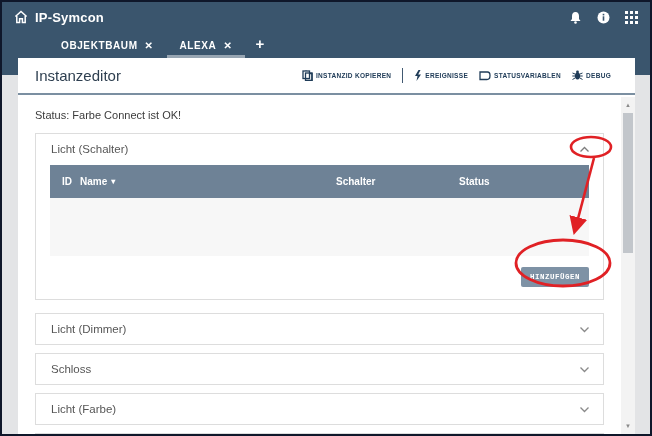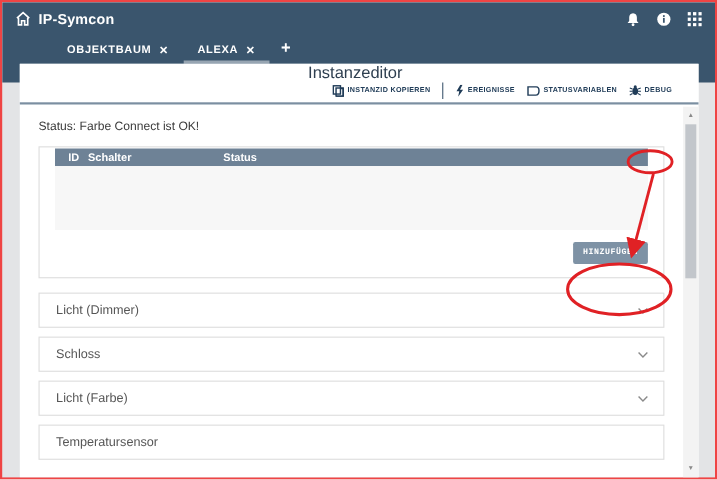--- a/index.html
+++ b/index.html
@@ -1,20 +1,20 @@
 <!DOCTYPE html>
 <html><head>
 <meta charset="utf-8">
 <style>
   * { box-sizing: border-box; margin: 0; padding: 0; }
   html,body { background:#fff; }
   body { font-family:"Liberation Sans", sans-serif; }
 
   .window { position:relative; width:652px; height:436px; overflow:hidden;
-            background:#e3e4e6; border:2px solid #ef4444; }
+            background:#e3e4e6; border:2px solid #0f172a; }
 
   
   .topband { position:absolute; top:0; left:0; right:0; height:73px; background:#3a556d; }
 
   .topbar { position:absolute; top:0; left:0; right:0; height:30px;
             display:flex; align-items:center; padding:0 12px; color:#fff; }
   .logo-wrap { display:flex; align-items:center; gap:7px; }
   .app-title { font-size:13px; font-weight:bold; letter-spacing:0.2px; }
   .topbar-right { margin-left:auto; display:flex; align-items:center; gap:14px; }
   .tb-icon { width:14px; height:14px; display:flex; align-items:center; justify-content:center; }
@@ -23,37 +23,37 @@
   .tabbar { position:absolute; top:31px; left:46px; height:25px; display:flex; align-items:stretch; color:#fff; }
   .tab { position:relative; display:flex; align-items:center; gap:7px; padding:0 13px;
          font-size:10px; font-weight:bold; letter-spacing:0.6px; cursor:default; }
   .tab .close-x { font-size:10px; font-weight:bold; }
   .tab.active::after { content:""; position:absolute; left:0; right:0; bottom:0; height:3px; background:#97a5b2; }
   .tab-add { display:flex; align-items:center; padding:0 10px 4px; font-size:15px; font-weight:bold; }
 
   
   .card { position:absolute; top:56px; left:16px; width:617px; bottom:0; background:#fff; }
   .card-header { height:37px; display:flex; align-items:center; padding:0 24px 0 17px;
-                 border-bottom:2px solid #7b8fa1; background:#fff;flex-direction:column; }
+                 border-bottom:2px solid #7b8fa1; background:#fff; }
   .card-title { font-size:15px; color:#2e3f50; }
   .toolbar { margin-left:auto; display:flex; align-items:center; gap:11px; color:#203c58; }
   .tool { display:flex; align-items:center; gap:3px; font-size:6.5px; font-weight:bold; letter-spacing:0.3px; cursor:default; }
   .tool-divider { width:1px; height:15px; background:#203c58; opacity:0.85; }
 
   .card-body { position:absolute; top:37px; left:0; right:14px; bottom:0; overflow:hidden; }
   .status-line { margin:14px 0 0 17px; font-size:11px; color:#3c3c3c; }
 
   .section { margin:0 17px 8px 17px; border:1px solid #ddd; background:#fff; }
   .section.first { margin-top:12px; margin-bottom:13px; }
   .section-header { height:30px; display:flex; align-items:center; padding:0 13px 0 15px;
                     font-size:11.5px; color:#565656; cursor:pointer; }
   .section-header .chev { margin-left:auto; display:flex; align-items:center; }
 
   .dev-table { margin:1px 14px 0 14px; }
-  .thead { height:16px; background:#6e8296; color:#fff; display:flex; align-items:center;
+  .thead { height:33px; background:#6e8296; color:#fff; display:flex; align-items:center;
            font-size:10px; font-weight:bold; padding-left:12px; }
   .col-id { width:18px; }
   .col-name { width:256px; display:flex; align-items:center; gap:4px; }
   .col-name .sort { font-size:8px; position:relative; top:0px; }
   .col-variable { width:123px; }
   .col-status { flex:1; }
   .tbody { height:58px; background:#f7f7f7; }
 
   .btn-row { display:flex; justify-content:flex-end; padding:11px 14px 12px; }
   .add-btn { background:#7e92a5; color:#fff; border:none; border-radius:2px;
@@ -179,23 +179,35 @@
           </span>
           <span>DEBUG</span>
         </div>
       </div>
     </div>
 
     <div class="card-body">
       <div class="status-line">Status: Farbe Connect ist OK!</div>
 
       <div class="section first">
+        <div class="section-header">
+          <span>Licht (Schalter)</span>
+          <span class="chev">
+            <svg class="icon" width="11" height="7" viewBox="0 0 11 7">
+                <path d="M1.5 5.5 L5.5 1.5 L9.5 5.5" fill="none" stroke="#7d7d7d" stroke-width="1.3"></path>
+              </svg>
+          </span>
+        </div>
         <div class="dev-table">
           <div class="thead">
             <span class="col-id">ID</span>
+            <span class="col-name">
+              <span>Name</span>
+              <span class="sort">▾</span>
+            </span>
             <span class="col-variable">Schalter</span>
             <span class="col-status">Status</span>
           </div>
           <div class="tbody"></div>
         </div>
         <div class="btn-row">
           <button class="add-btn">HINZUFÜGEN</button>
         </div>
       </div>
 

